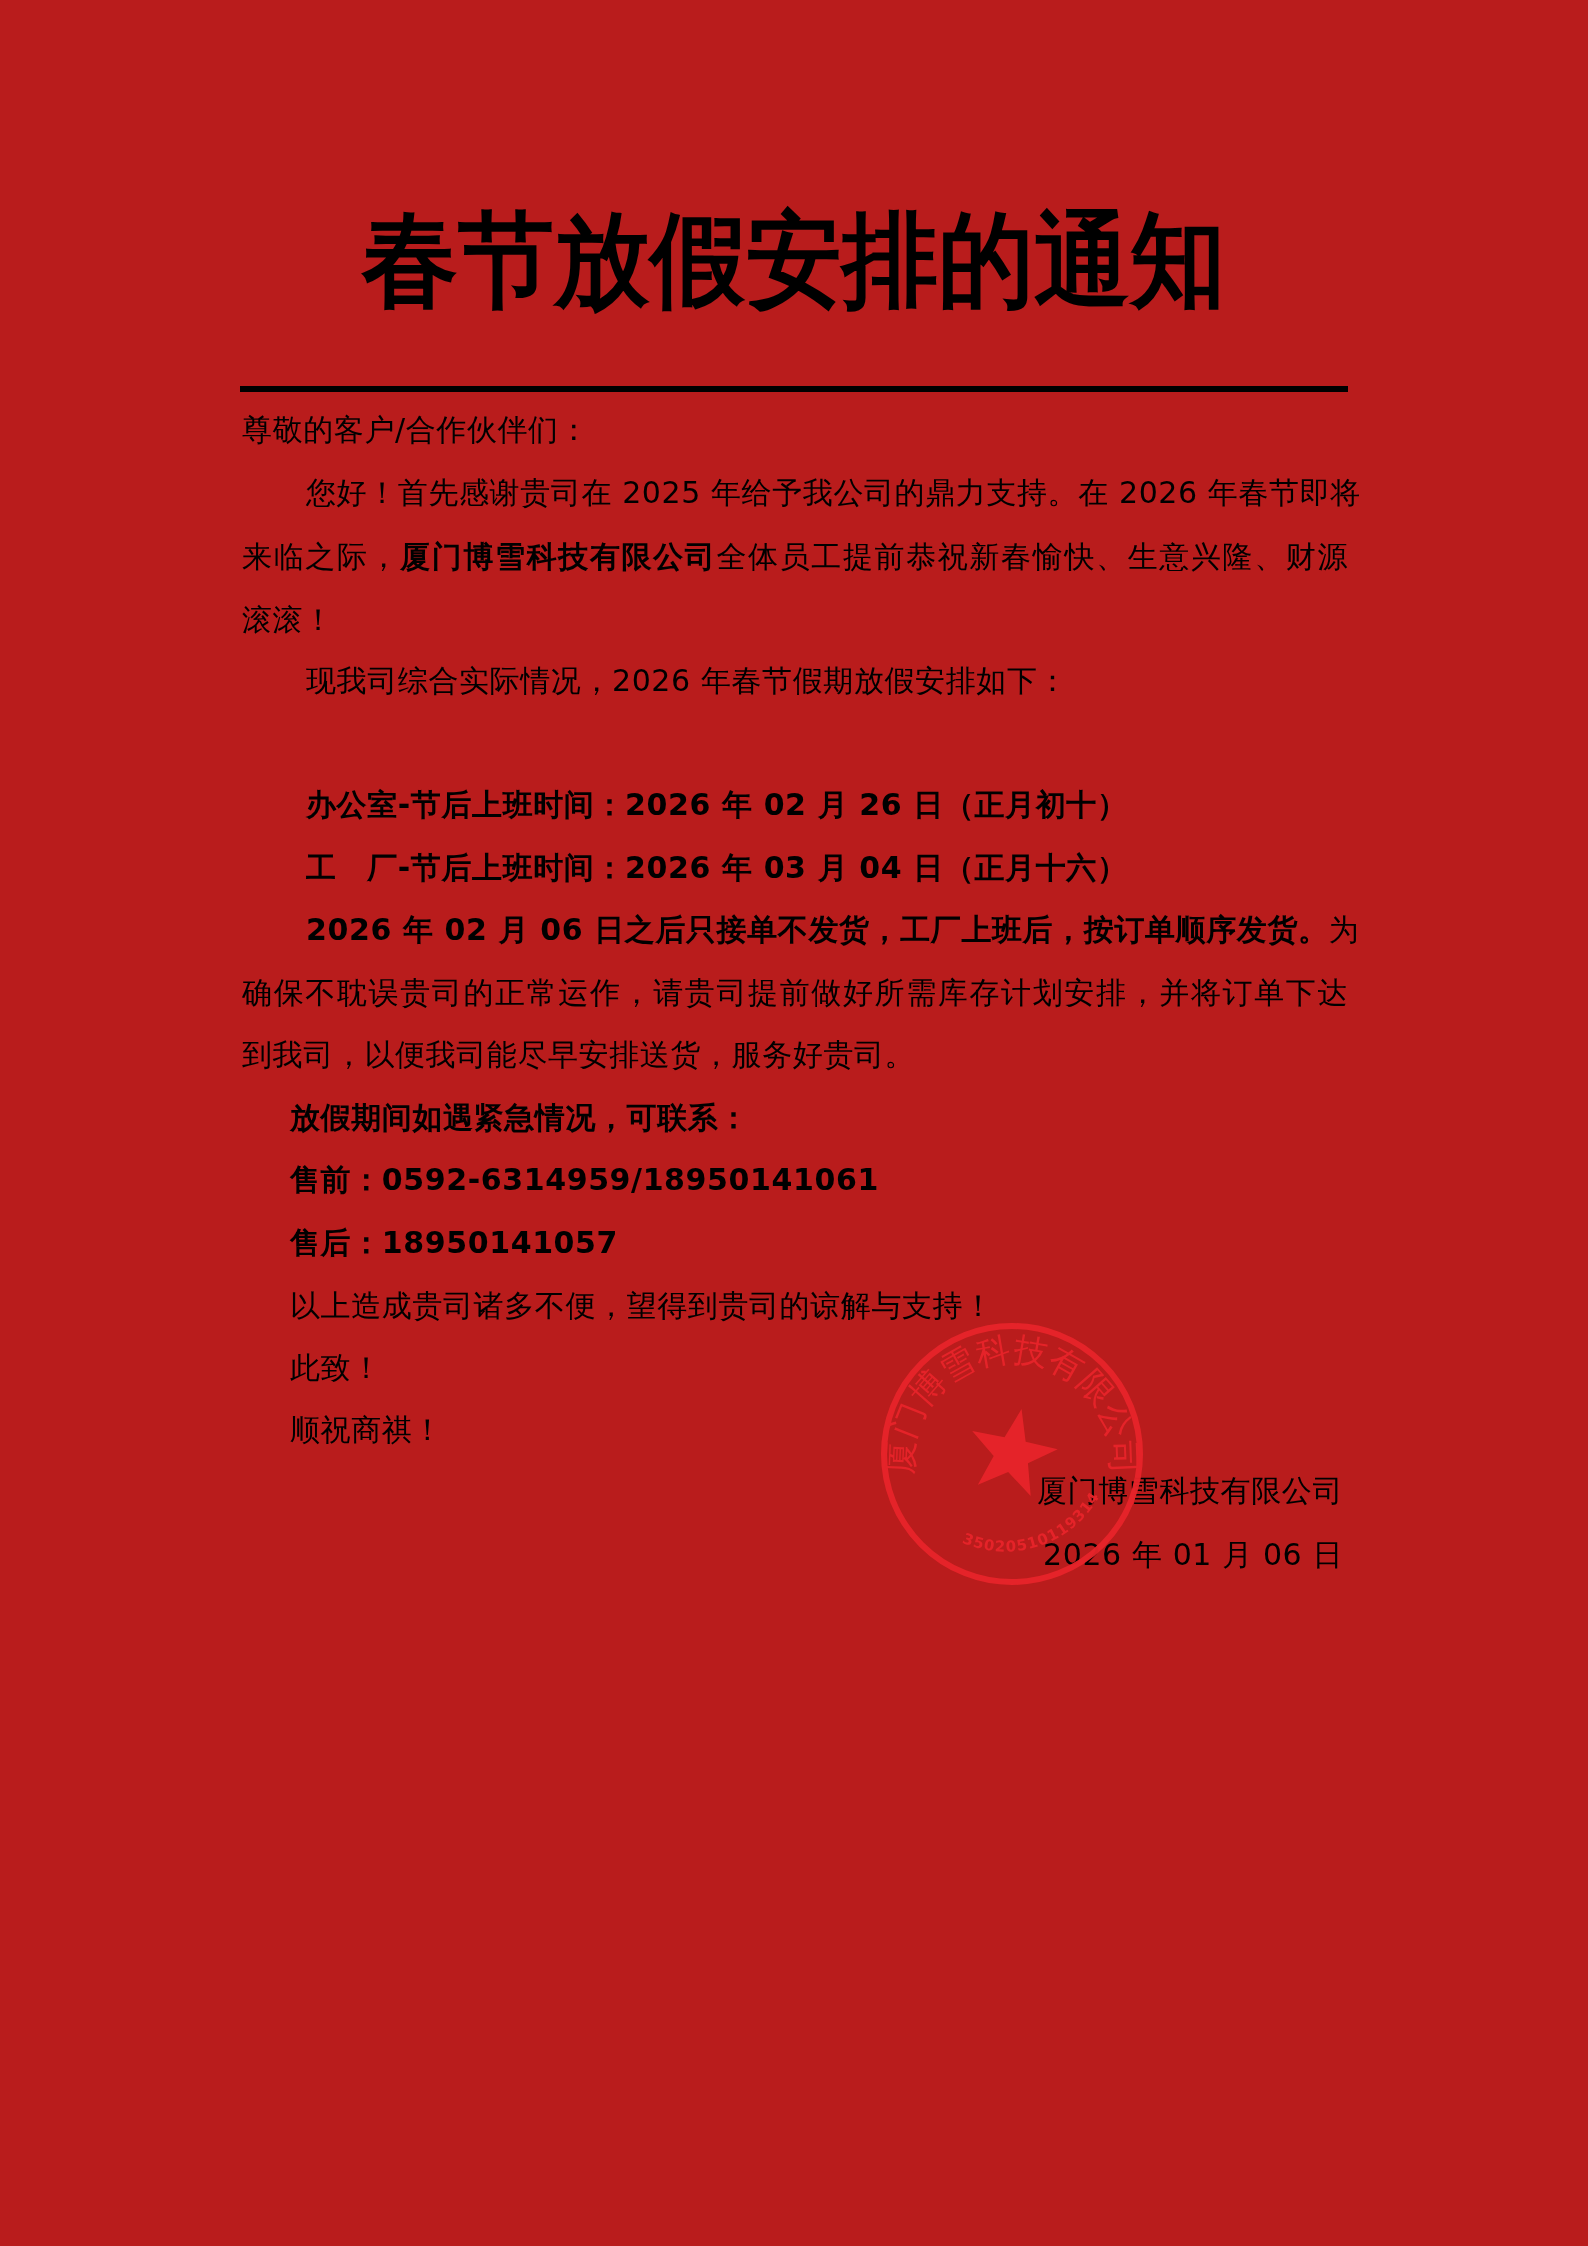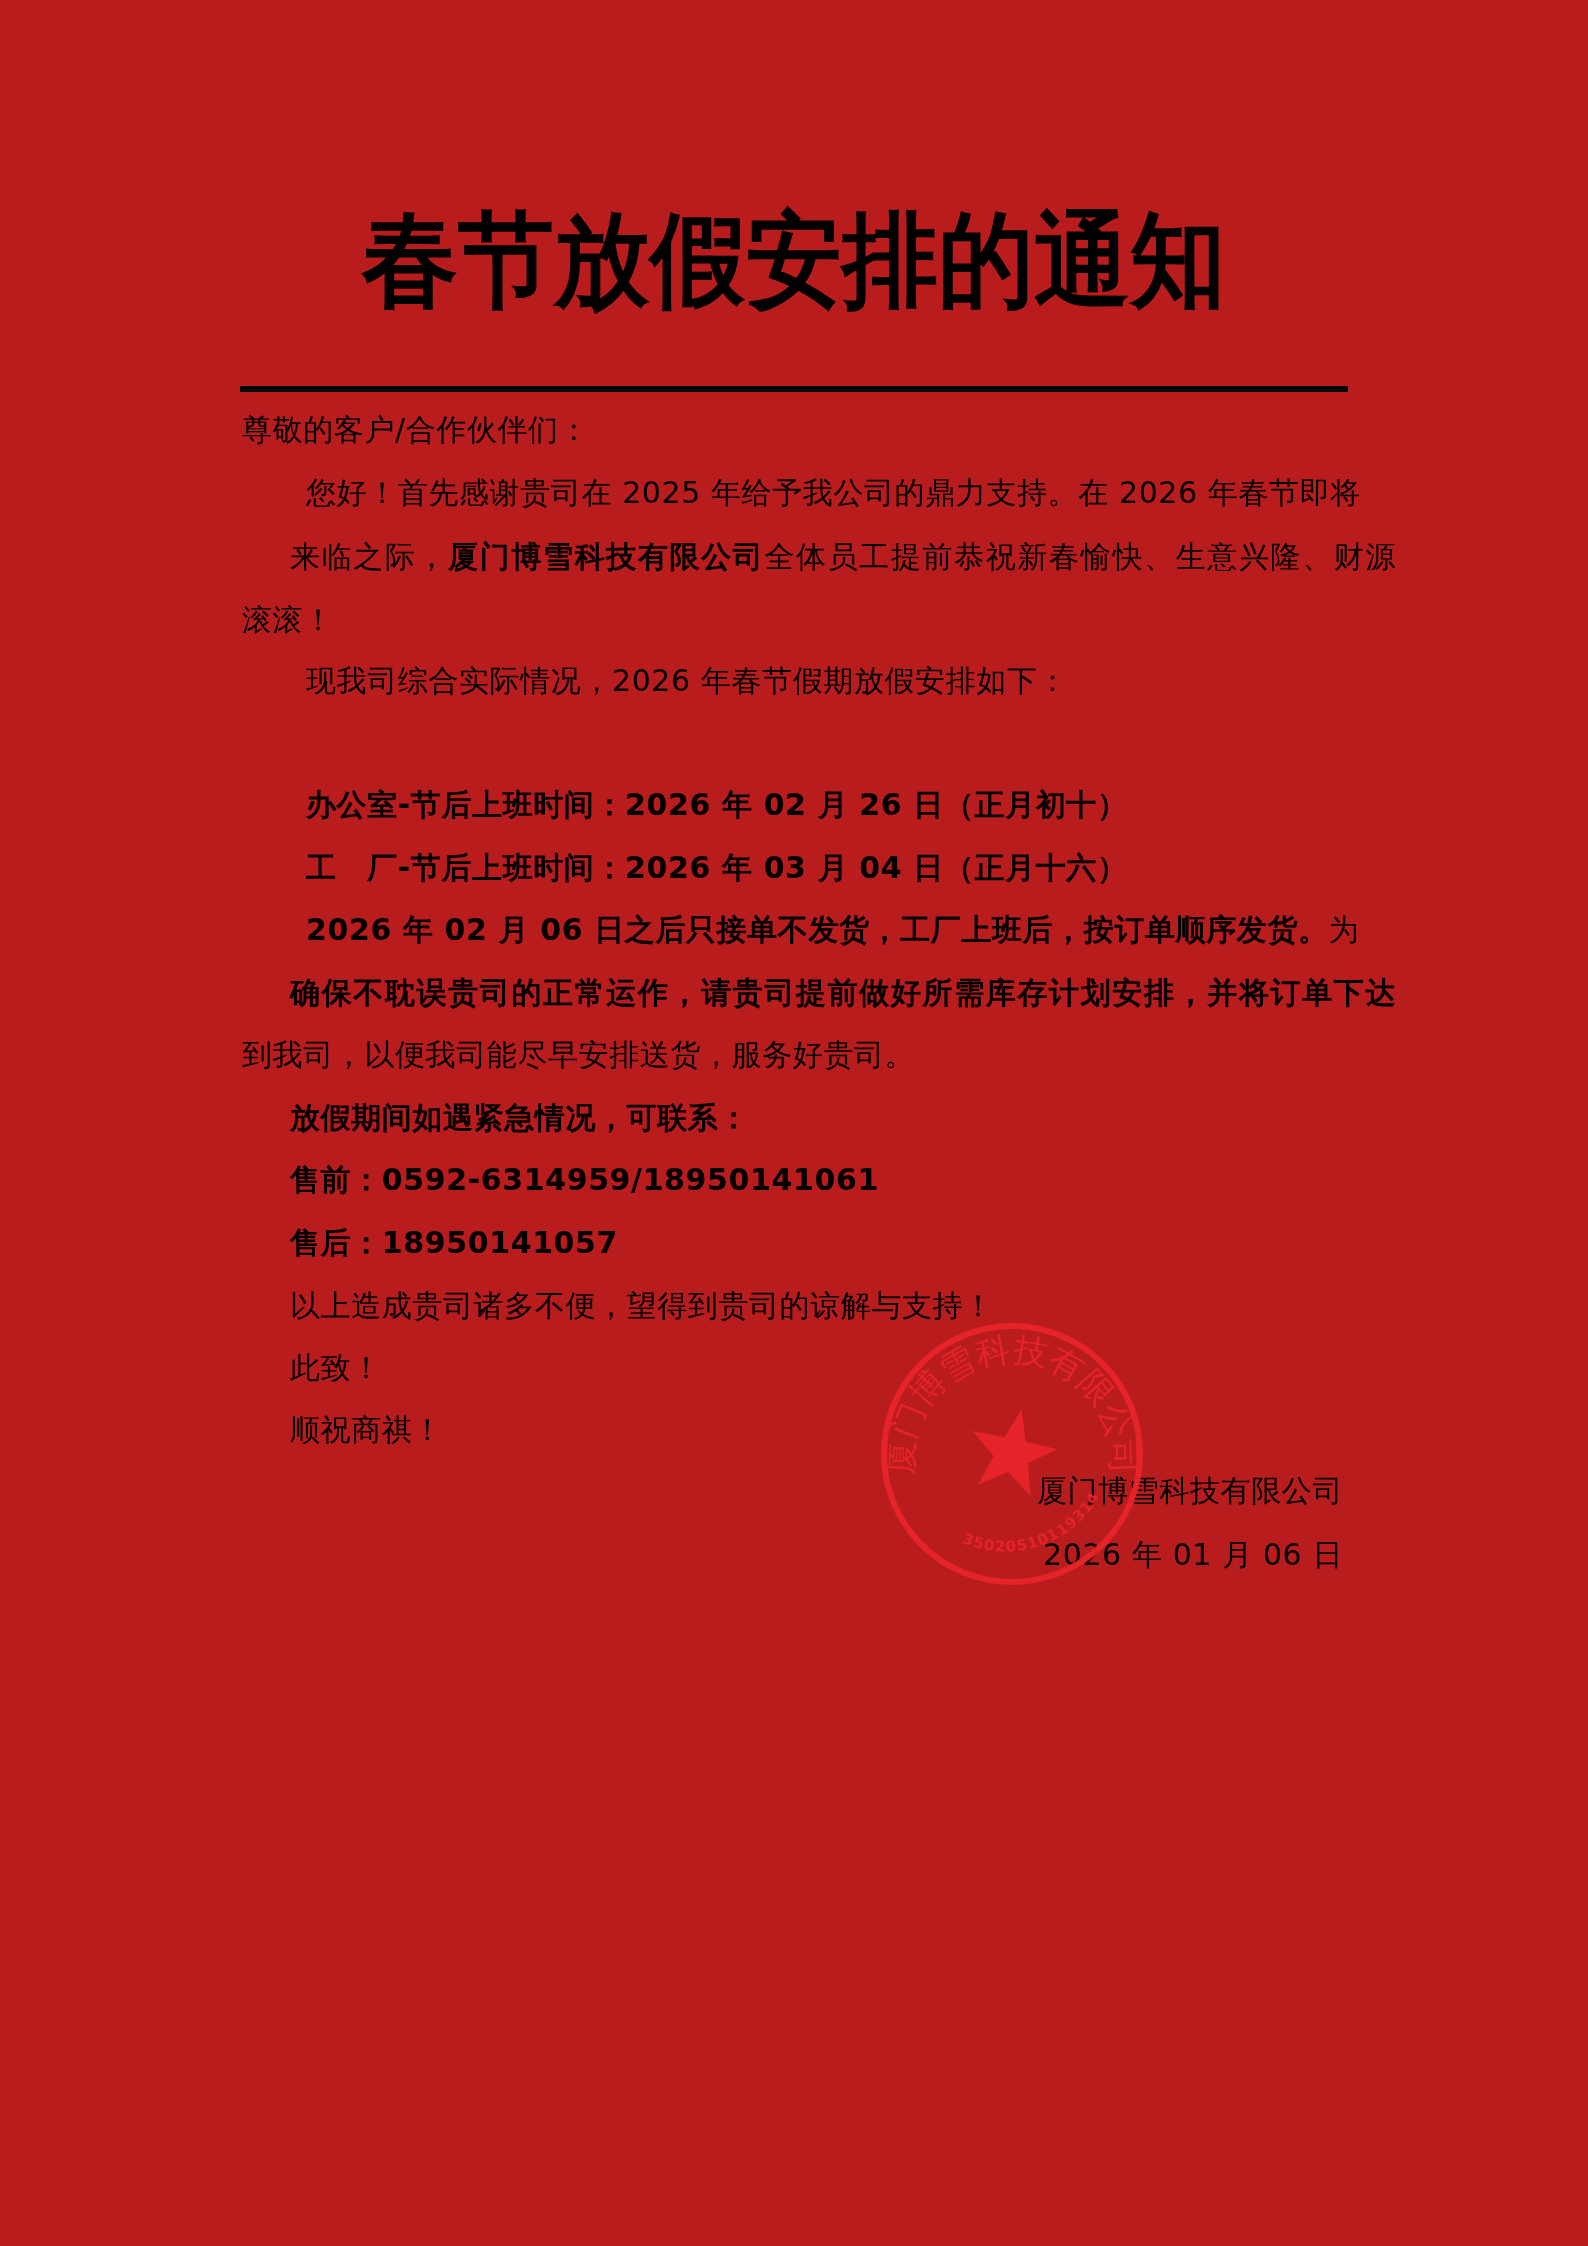--- a/index.html
+++ b/index.html
@@ -7,21 +7,21 @@
            font-family: "DejaVu Sans", "Liberation Sans", sans-serif; color: #000; }
     .page { position: absolute; left: 0; top: 0; width: 1588px; height: 2246px; background: #b91c1c; }
     .title { position: absolute; left: 240px; width: 1108px; top: 196px; height: 120px;
              text-align: center; font-family: "DejaVu Serif", "Liberation Serif", serif;
              font-weight: bold; font-size: 96px; line-height: 120px; letter-spacing: 0px;
              transform: scaleY(1.08); transform-origin: center top; white-space: nowrap; }
     .rule { position: absolute; left: 240px; width: 1108px; top: 386px; height: 6px; background: #000; }
     .line { position: absolute; font-size: 30px; line-height: 38px; height: 38px; white-space: nowrap;
             letter-spacing: 0.6px; }
     .b { font-weight: bold; }
-    .full { left: 242px; width: 1106px; text-align: justify; text-align-last: justify; margin-left: 48px; }
+    .full { left: 242px; width: 1106px; text-align: justify; text-align-last: justify; }
     .ind2 { left: 306px; }
     .ind1 { left: 290px; }
     .sig { text-align: right; right: 245px; }
     .stamp { position: absolute; left: 878px; top: 1320px; width: 268px; height: 268px; opacity: 0.95; }
   </style>
 </head>
 <body>
 
 <div class="page">
 
@@ -33,21 +33,21 @@
   <div class="line ind2" style="top:474px; width:1042px; text-align:justify; text-align-last:justify;">您好！首先感谢贵司在 2025 年给予我公司的鼎力支持。在 2026 年春节即将</div>
   <div class="line full" style="top:538px;"><span>来临之际，</span><span class="b">厦门博雪科技有限公司</span><span>全体员工提前恭祝新春愉快、生意兴隆、财源</span></div>
   <div class="line" style="left:242px; top:601px;text-align:center;">滚滚！</div>
 
   <div class="line ind2" style="top:662px;">现我司综合实际情况，2026 年春节假期放假安排如下：</div>
 
   <div class="line ind2 b" style="top:786px;"><span>办公室-节后上班时间：</span><span>2026 年 02 月 26 日</span><span>（正月初十）</span></div>
   <div class="line ind2 b" style="top:849px;"><span>工　厂-节后上班时间：</span><span>2026 年 03 月 04 日</span><span>（正月十六）</span></div>
 
   <div class="line ind2" style="top:911px; width:1042px; text-align:justify; text-align-last:justify;"><span class="b">2026 年 02 月 06 日之后只接单不发货，工厂上班后，按订单顺序发货。</span><span>为</span></div>
-  <div class="line full" style="top:974px;font-weight:bold;">确保不耽误贵司的正常运作，请贵司提前做好所需库存计划安排，并将订单下达</div>
+  <div class="line full" style="top:974px;">确保不耽误贵司的正常运作，请贵司提前做好所需库存计划安排，并将订单下达</div>
   <div class="line" style="left:242px; top:1036px;">到我司，以便我司能尽早安排送货，服务好贵司。</div>
 
   <div class="line ind1 b" style="top:1099px;">放假期间如遇紧急情况，可联系：</div>
   <div class="line ind1 b" style="top:1161px;"><span>售前：</span><span>0592-6314959/18950141061</span></div>
   <div class="line ind1 b" style="top:1224px;"><span>售后：</span><span>18950141057</span></div>
 
   <div class="line ind1" style="top:1287px;">以上造成贵司诸多不便，望得到贵司的谅解与支持！</div>
   <div class="line ind1" style="top:1349px;">此致！</div>
   <div class="line ind1" style="top:1411px;">顺祝商祺！</div>
 

